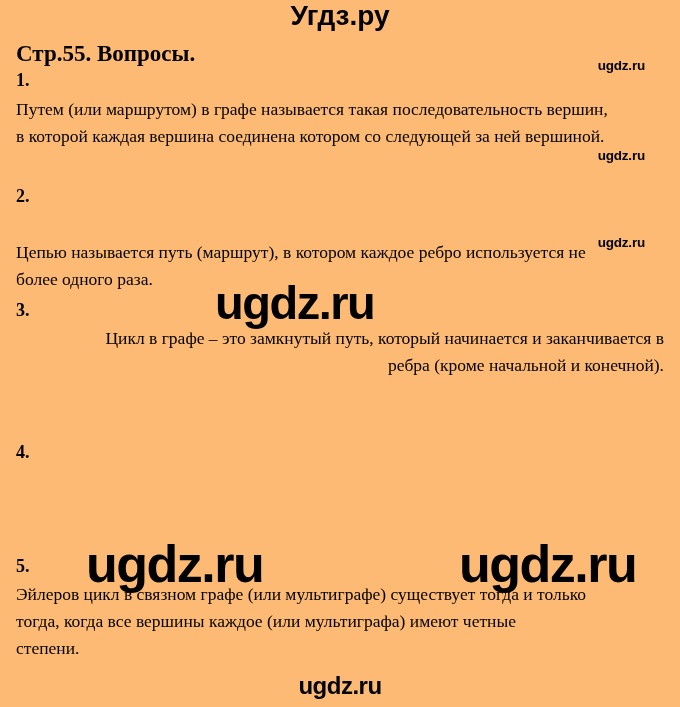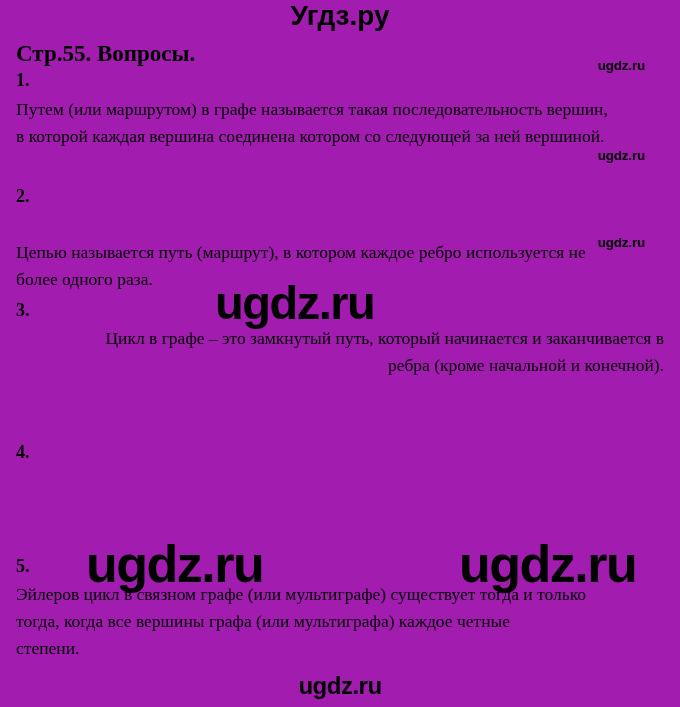--- a/index.html
+++ b/index.html
@@ -1,20 +1,20 @@
 <!DOCTYPE html>
 <html><head>
 <meta charset="utf-8">
 <title>Угдз.ру</title>
 <style>
   html,body { margin:0; padding:0; background:#ffffff; }
   .page {
     position:relative;
     width:680px; height:707px;
-    background:#a21caf;
+    background:#fdba74;
     color:#000000;
     font-family:"Liberation Serif", serif;
     overflow:hidden;
   }
   .site-title {
     position:absolute; top:0; left:0; right:0;
     text-align:center;
     font-family:"Liberation Sans", sans-serif;
     font-weight:bold;
     font-size:28px;
@@ -99,19 +99,19 @@
     <span class="qline">ребра (кроме начальной и конечной).</span>
   </div>
 
   <div class="qnum" style="top:442px;">4.</div>
 
   <div class="qnum" style="top:556px;">5.</div>
   <div class="wm wm-big wm-row5-a">ugdz.ru</div>
   <div class="wm wm-big wm-row5-b">ugdz.ru</div>
   <div class="qtext" style="top:581px;">
     <span class="qline">Эйлеров цикл в связном графе (или мультиграфе) существует тогда и только</span>
-    <span class="qline">тогда, когда все вершины графа (или мультиграфа) каждое четные</span>
+    <span class="qline">тогда, когда все вершины каждое (или мультиграфа) имеют четные</span>
     <span class="qline">степени.</span>
   </div>
 
   <div class="wm wm-bottom">ugdz.ru</div>
 
 </div>
 
 </body></html>

